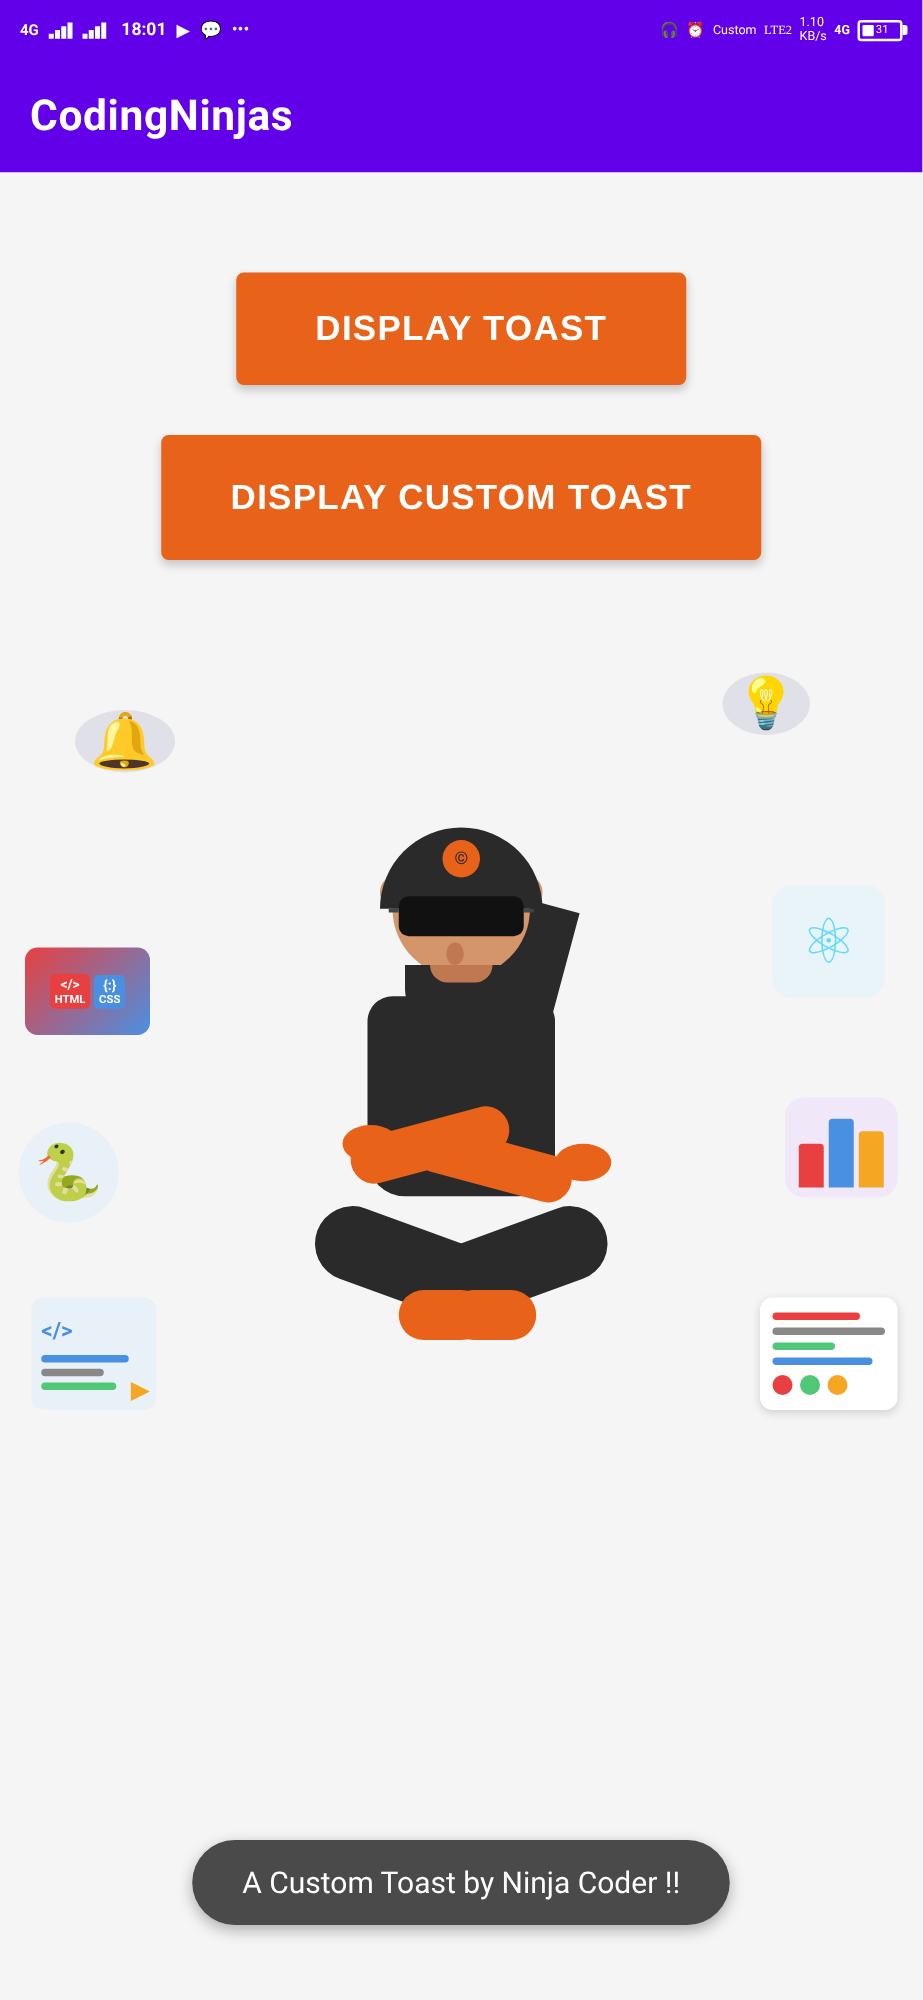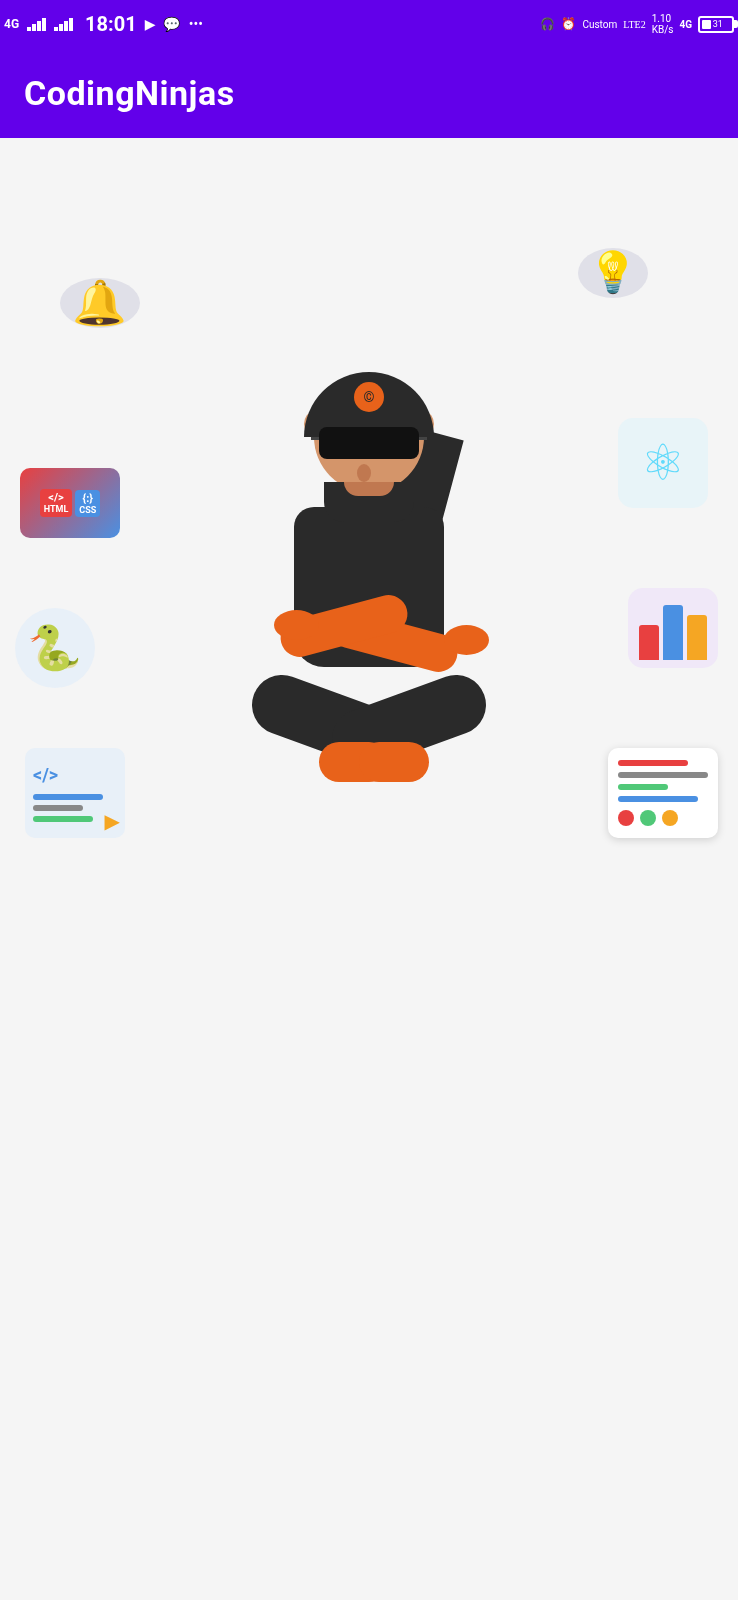--- a/index.html
+++ b/index.html
@@ -13,21 +13,21 @@
     }
 
     
     .status-bar {
       width: 738px;
       height: 48px;
       background: #6200ea;
       display: flex;
       align-items: center;
       justify-content: space-between;
-      padding: 0 4px;
+      padding: 0 16px;
     }
     .status-left {
       display: flex;
       align-items: center;
       gap: 8px;
       color: white;
       font-size: 13px;
     }
     .status-right {
       display: flex;
@@ -532,21 +532,21 @@
       <span style="height:7px;"></span>
       <span style="height:10px;"></span>
       <span style="height:13px;"></span>
     </div>
     <div class="signal-bars">
       <span style="height:4px;"></span>
       <span style="height:7px;"></span>
       <span style="height:10px;"></span>
       <span style="height:13px;"></span>
     </div>
-    <span style="font-size:20px;font-weight:bold;margin-left:4px;">18:01</span>
+    <span style="font-size:14px;font-weight:bold;margin-left:4px;">18:01</span>
     <span style="font-size:14px;">▶</span>
     <span style="font-size:14px;">💬</span>
     <span style="font-size:14px;">•••</span>
   </div>
   <div class="status-right">
     <span>🎧</span>
     <span>⏰</span>
     <span style="font-size:10px;">Custom</span>
     <span style="font-size:10px;font-family:Liberation Serif, serif;">LTE2</span>
     <span style="font-size:10px;">1.10<br>KB/s</span>
@@ -557,21 +557,23 @@
     </div>
   </div>
 </div>
 
 <div class="app-bar">
   <span class="app-title">CodingNinjas</span>
 </div>
 
 <div class="main-content">
 
-
+  <button class="btn-display-toast">DISPLAY TOAST</button>
+
+  <button class="btn-display-custom-toast">DISPLAY CUSTOM TOAST</button>
 
   <div class="illustration-area">
 
     <div class="float-icon icon-bell">
       <div class="bell-base">
         <span class="bell-shape emoji-icon">🔔</span>
       </div>
     </div>
 
     <div class="float-icon icon-bulb">
@@ -673,14 +675,17 @@
         <div class="ninja-leg-left"></div>
         <div class="ninja-leg-right"></div>
 
         <div class="ninja-foot-left"></div>
         <div class="ninja-foot-right"></div>
       </div>
     </div>
 
   </div>
 
+  <div class="toast-container">
+    <div class="toast">A Custom Toast by Ninja Coder !!</div>
+  </div>
 
 </div>
 
 </body></html>

